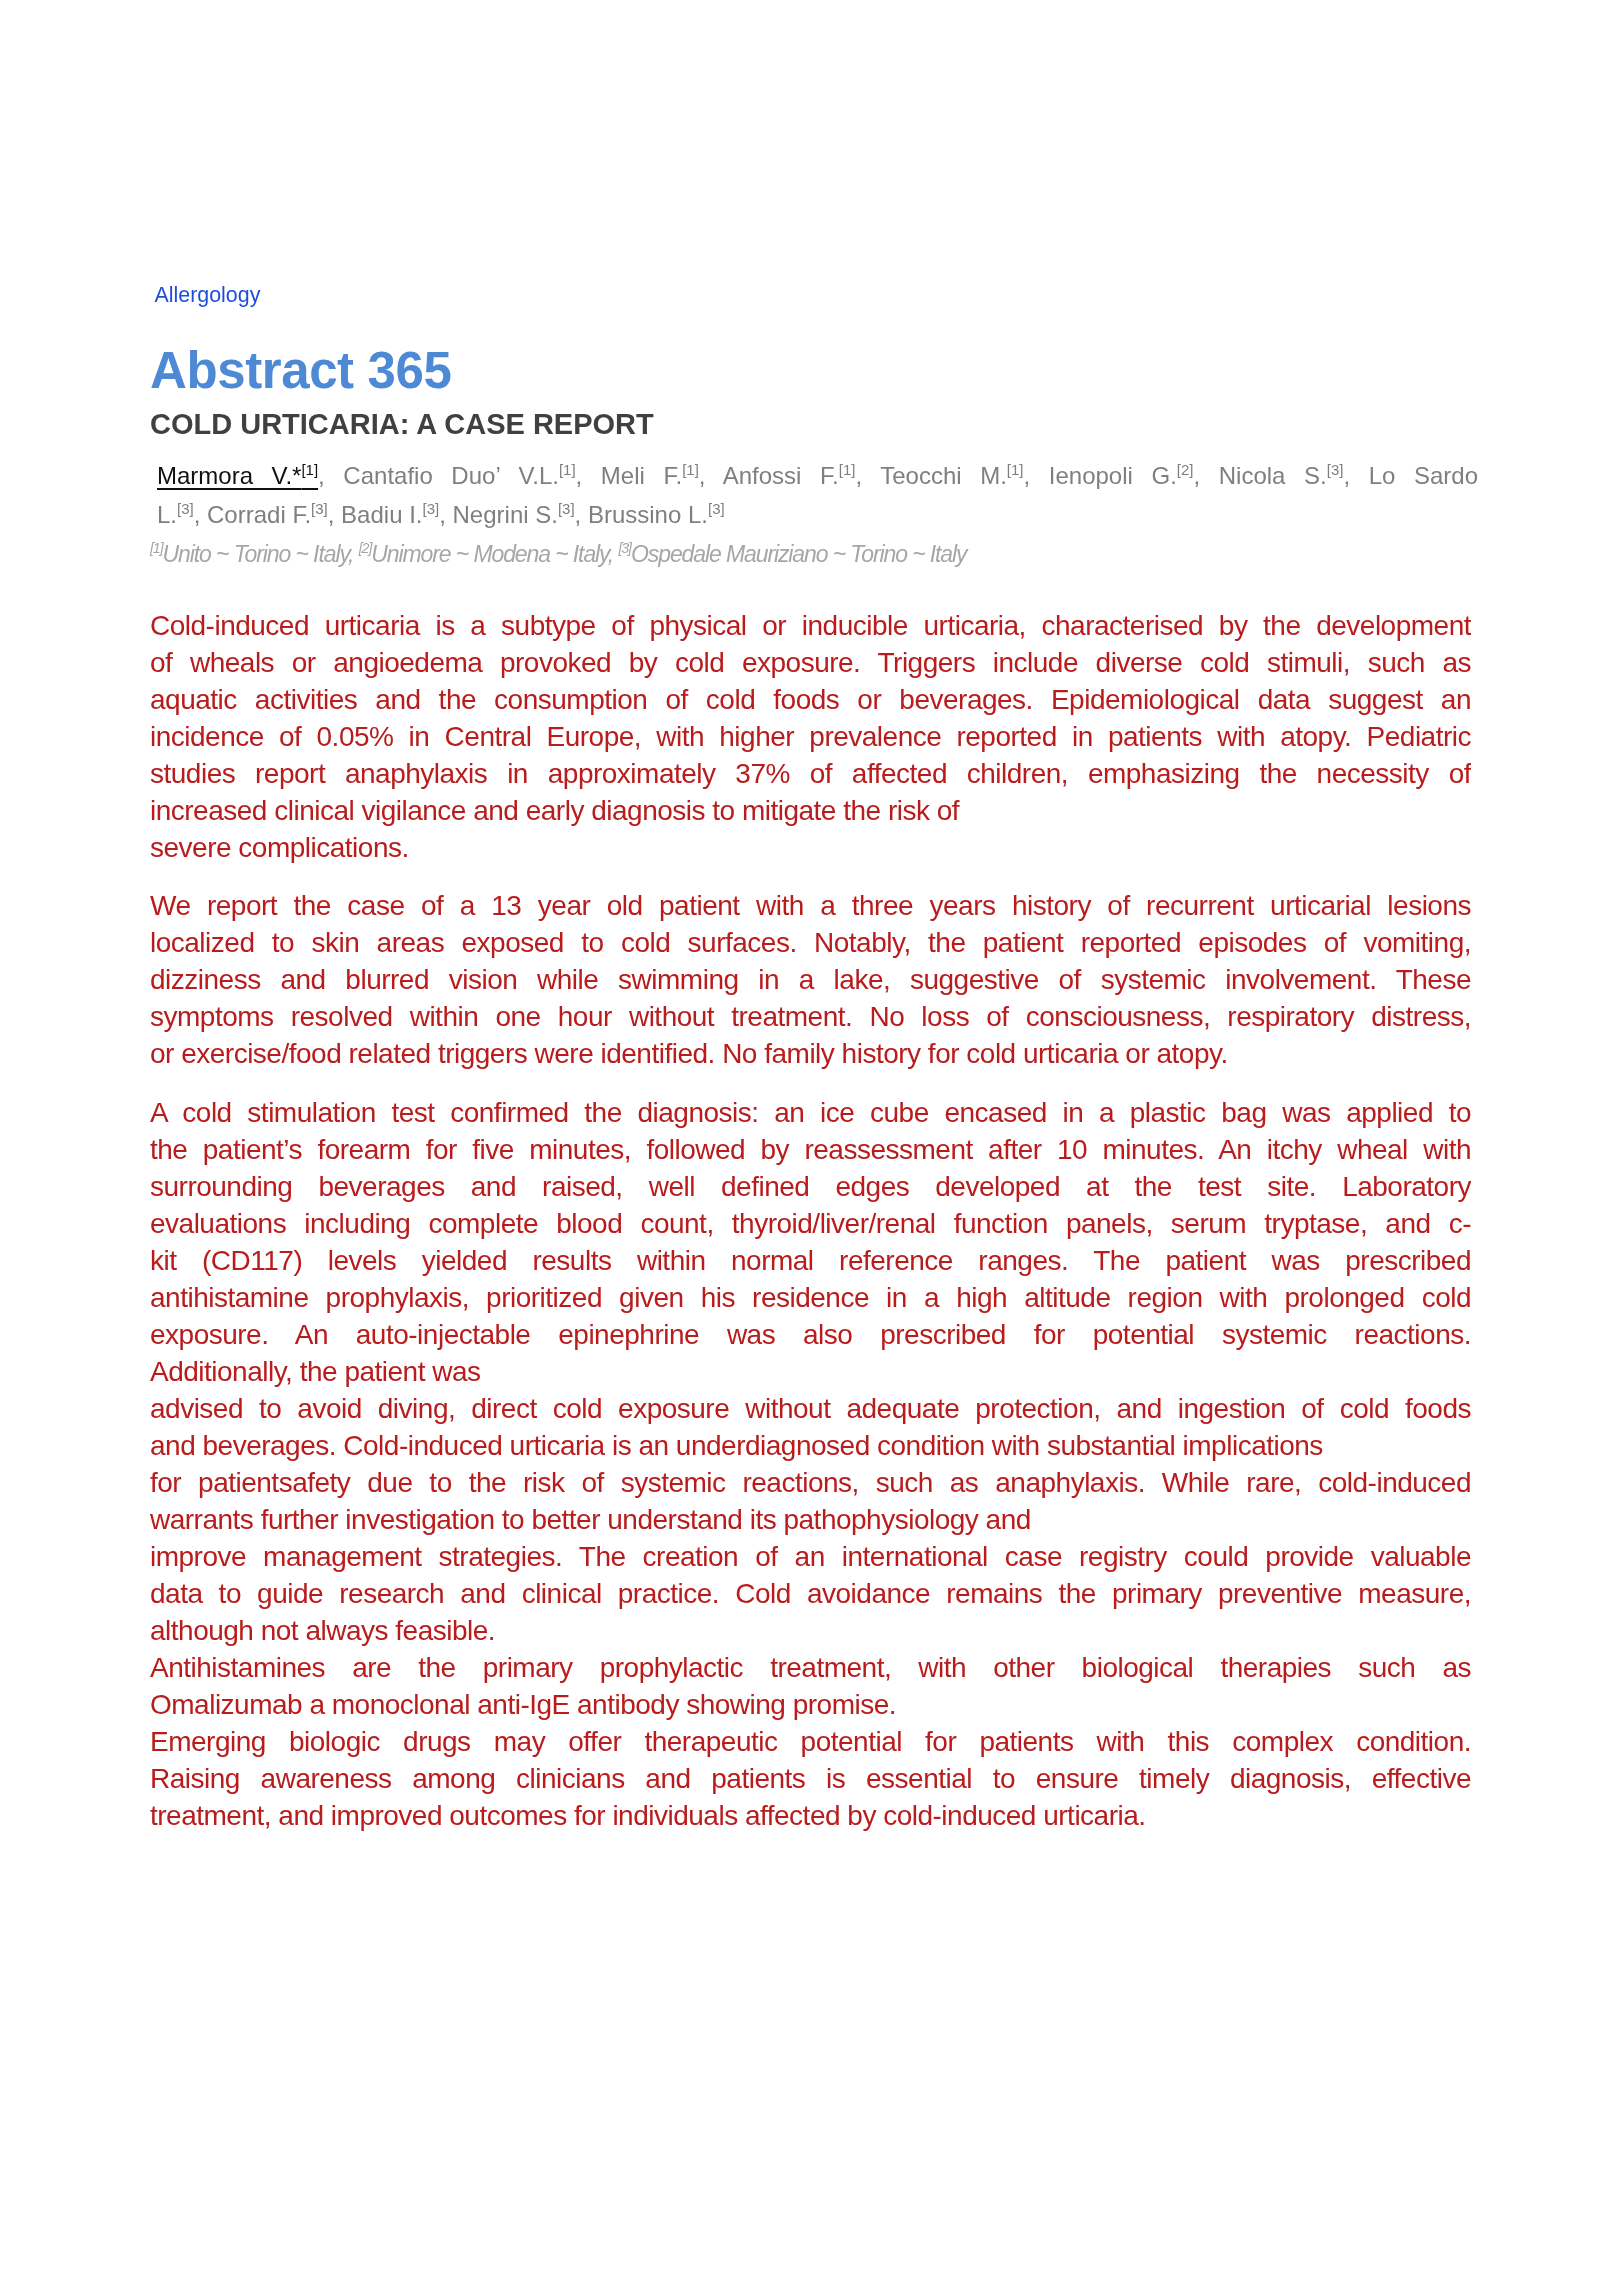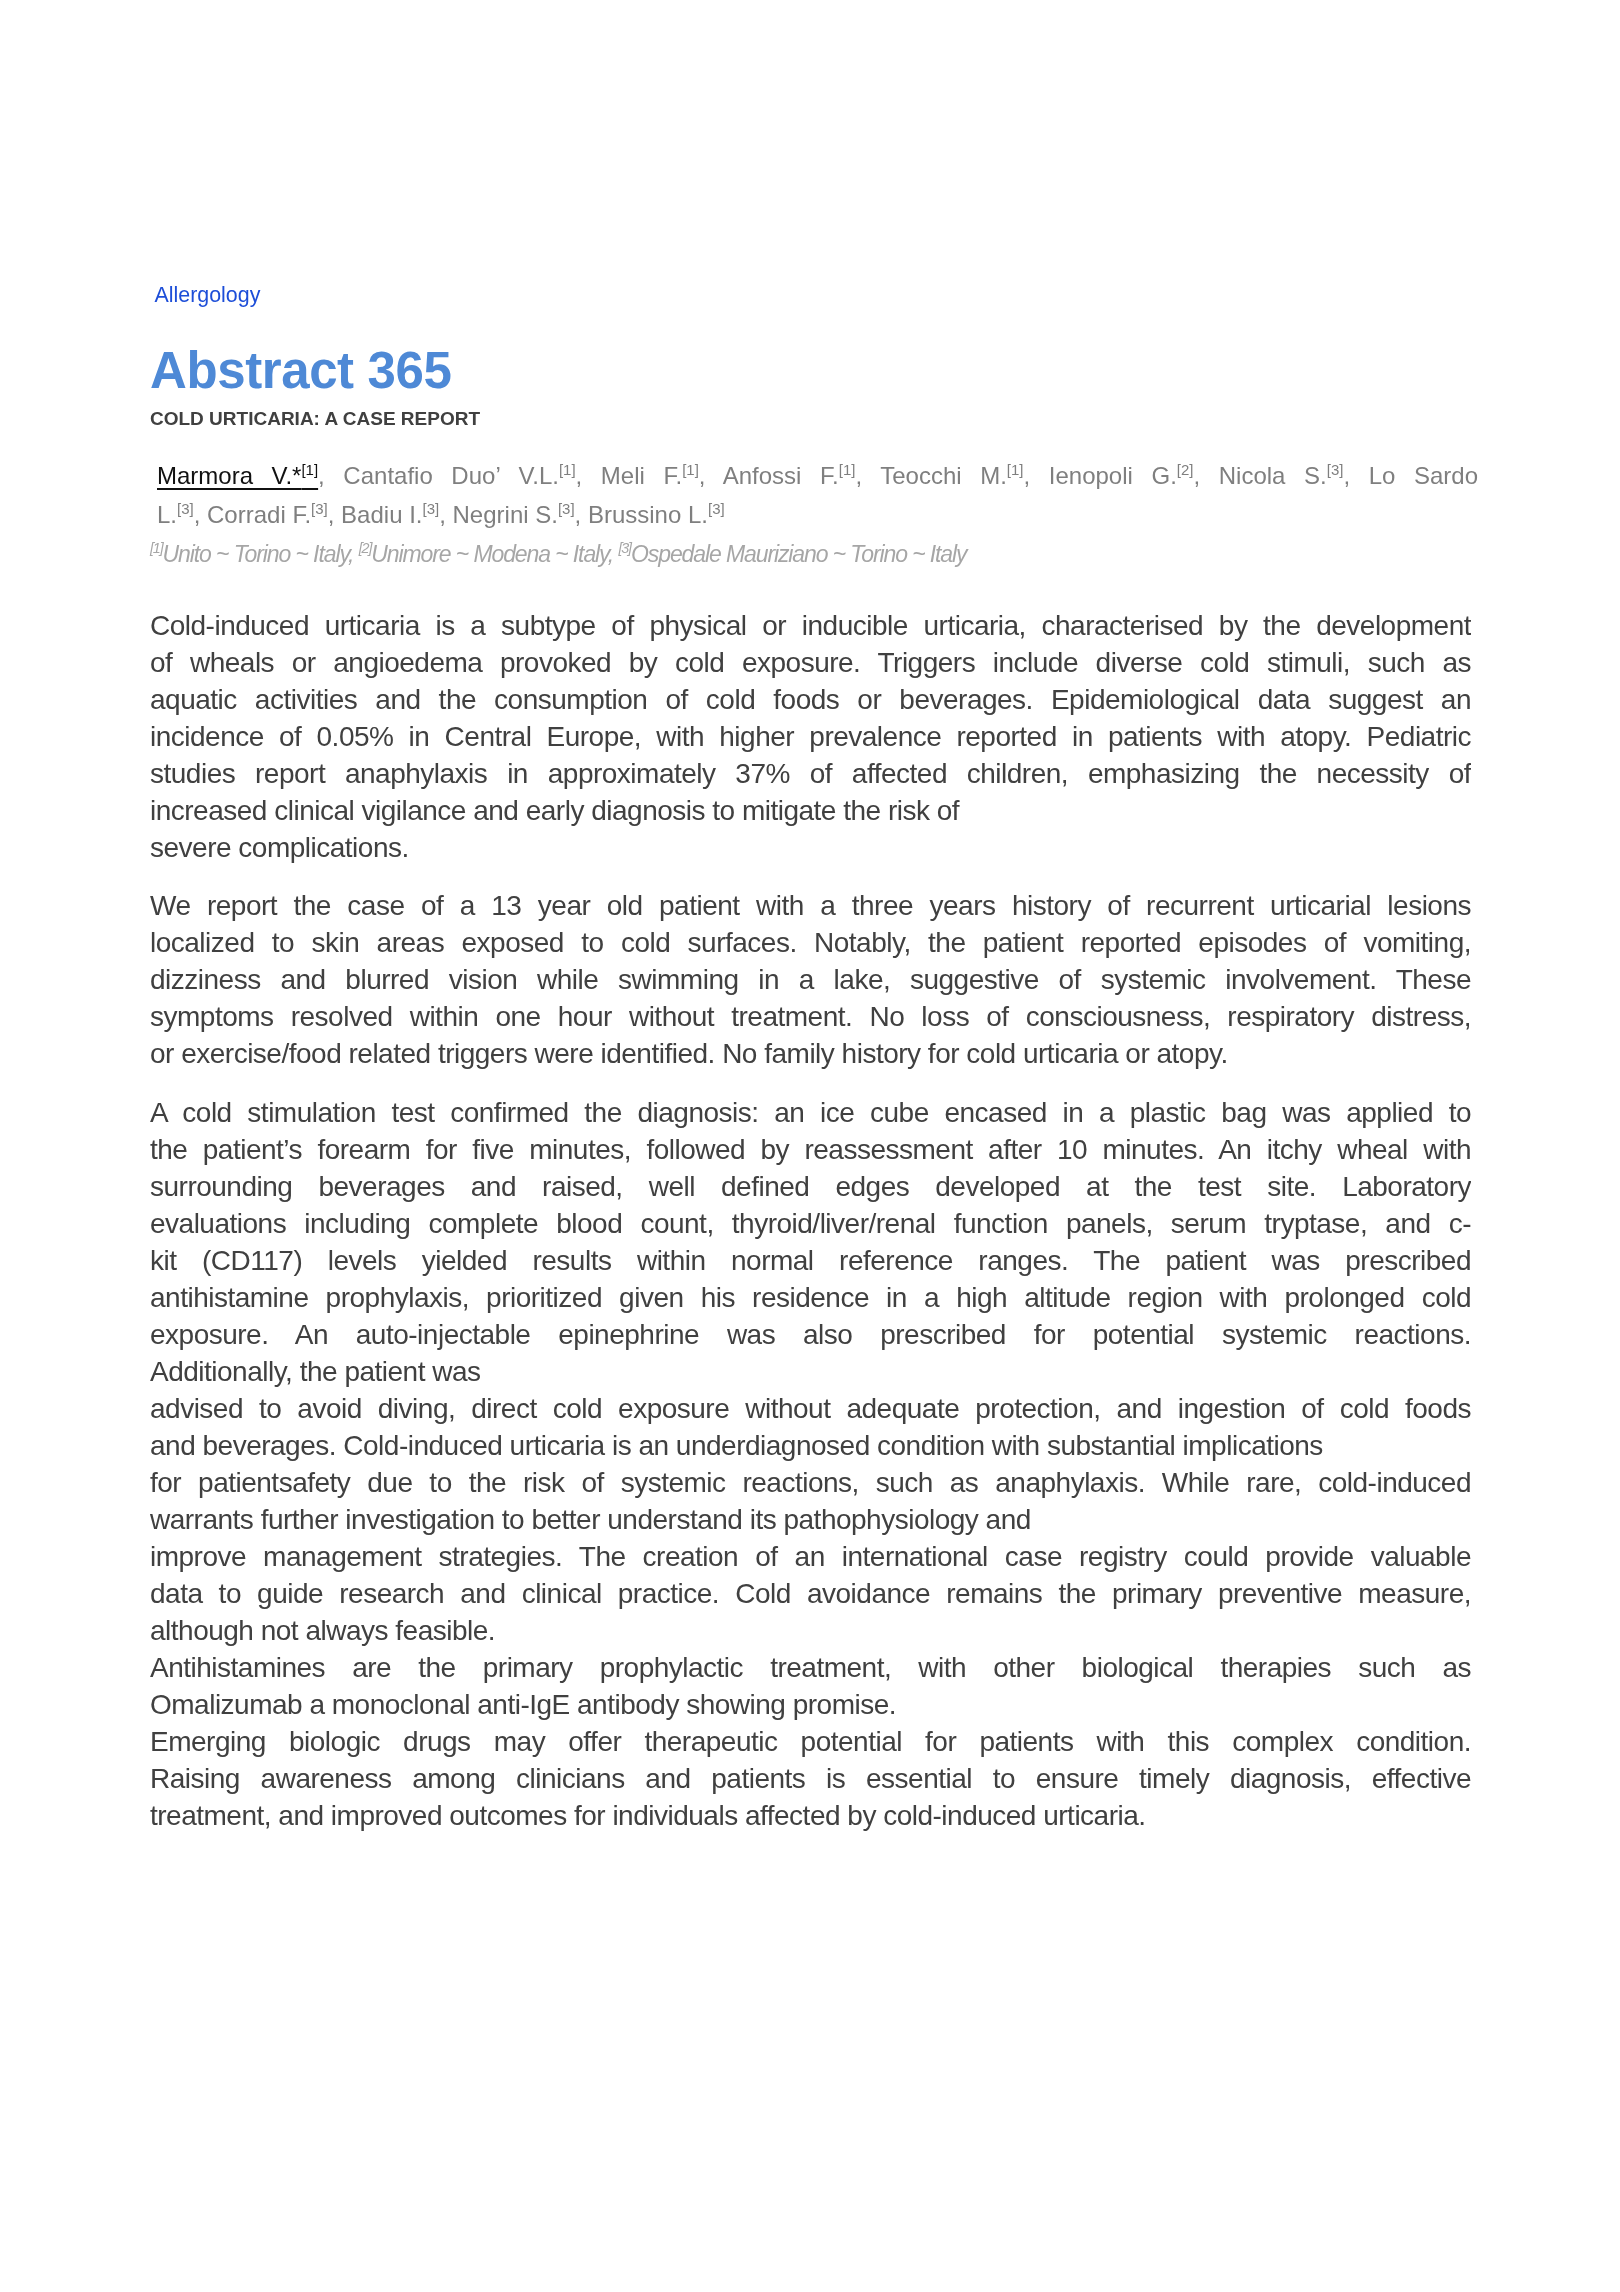--- a/index.html
+++ b/index.html
@@ -36,21 +36,21 @@
     font-size: 51px;
     font-weight: bold;
     color: #4e89d6;
     white-space: nowrap;
     letter-spacing: -0.4px;
   }
   .case-title {
     position: absolute;
     left: 0;
     top: 408px;
-    font-size: 19px;
+    font-size: 29px;
     font-weight: bold;
     color: #404040;
     white-space: nowrap;
   }
   .authors {
     position: absolute;
     left: 0;
     top: 458px;
     width: 1321px;
     font-size: 24px;
@@ -94,21 +94,21 @@
     position: relative;
     top: -9px;
   }
   .body {
     position: absolute;
     left: 0;
     top: 607px;
     width: 1321px;
     font-size: 28px;
     line-height: 37px;
-    color: #404040;
+    color: #b91c1c;
   }
   .para {
     margin: 0 0 21.4px 0;
   }
   .para.tight {
     margin-bottom: 0;
   }
   .ln {
     display: block;
     white-space: nowrap;

